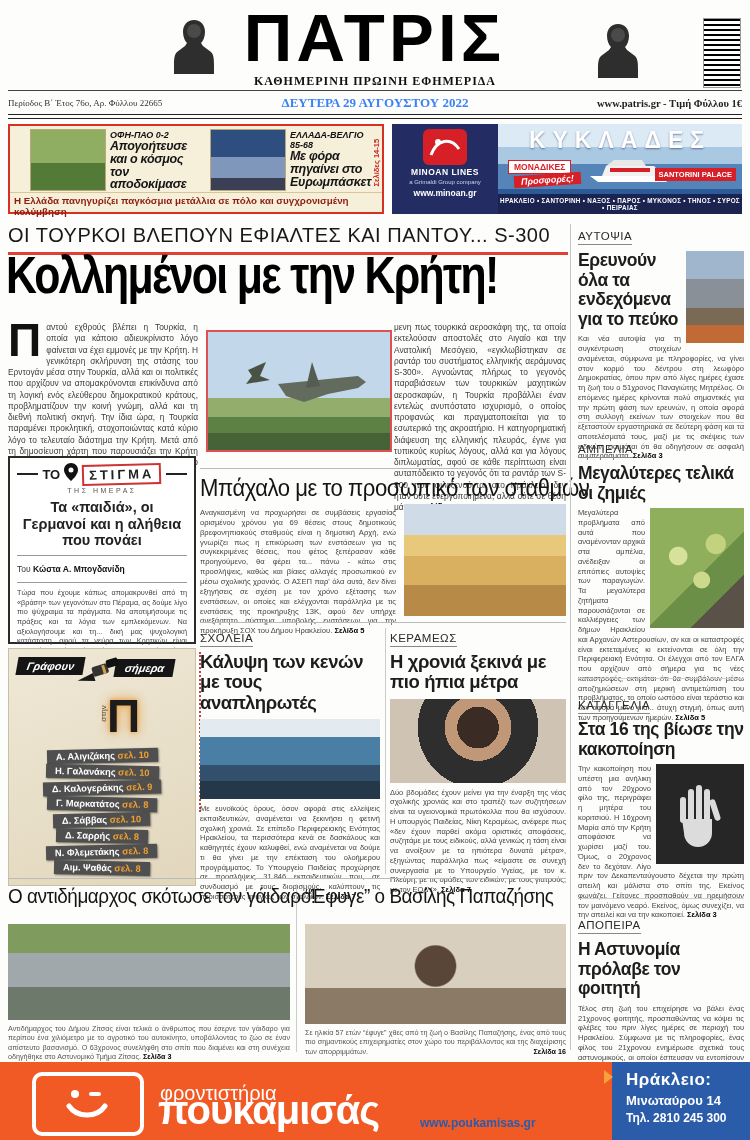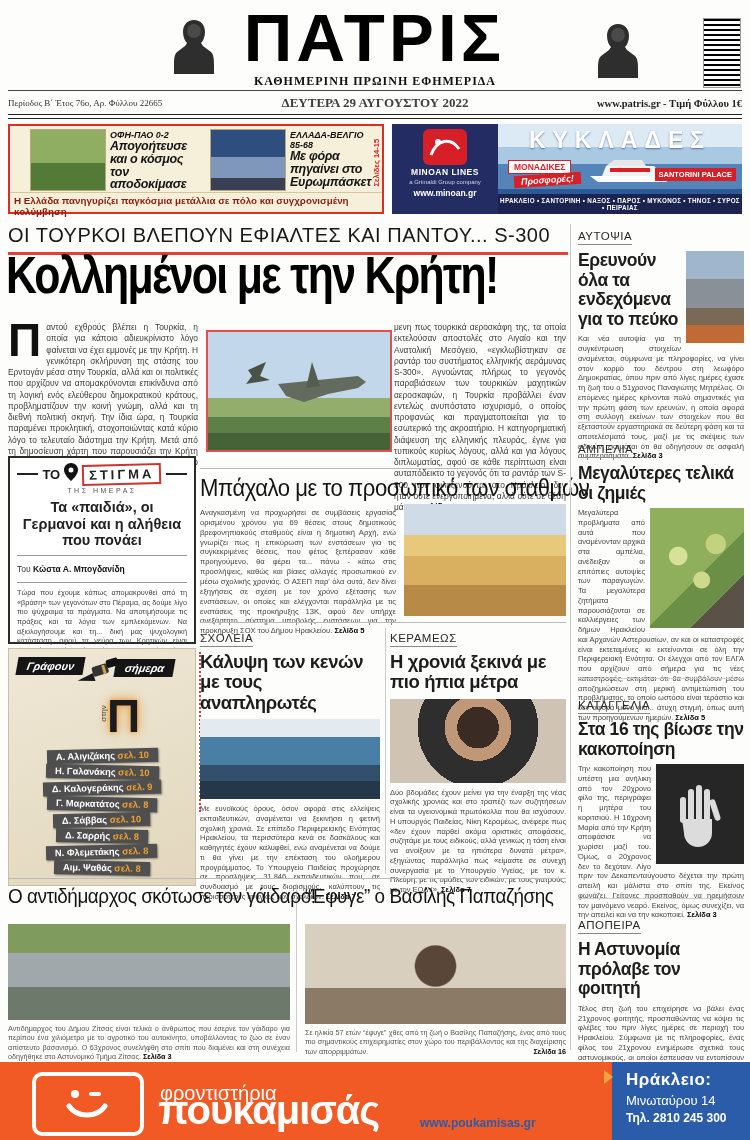--- a/index.html
+++ b/index.html
@@ -11,21 +11,21 @@
       font-weight:bold;font-size:64px;letter-spacing:4px;color:#000;line-height:1;}
   .mast-title .inner{display:inline-block;transform:scale(1.05,1.05);}
   .portrait{width:44px;height:58px;}
   .mast-sub{top:74px;left:0;width:750px;text-align:center;font-family:"Liberation Serif",serif;
       font-weight:bold;font-size:12px;letter-spacing:1px;color:#111;}
   .barcode{top:18px;left:703px;width:36px;height:68px;border:1px solid #999;
       background:repeating-linear-gradient(180deg,#000 0 2px,#fff 2px 5px);}
   .rule1{top:90px;left:8px;width:734px;border-top:1px solid #444;}
   .datebar{top:93px;left:8px;width:734px;height:20px;display:flex;align-items:center;font-family:"Liberation Serif",serif;}
   .datebar .l{flex:1;font-size:9px;color:#333;}
-  .datebar .c{flex:1;text-align:center;font-weight:bold;font-size:13px;color:#404040;}
+  .datebar .c{flex:1;text-align:center;font-weight:bold;font-size:13px;color:#3b82f6;}
   .datebar .r{flex:1;text-align:right;font-weight:bold;font-size:10.5px;color:#222;}
   .rule2{top:114px;left:8px;width:734px;height:3px;border-top:1px solid #222;border-bottom:1px solid #222;}
   
   .sports{top:124px;left:8px;width:376px;height:90px;border:2px solid #d93025;background:#f6efda;
       display:flex;flex-wrap:wrap;box-sizing:border-box;}
   .sports .story{display:flex;width:180px;height:66px;padding:3px 0 0 20px;box-sizing:border-box;font-style:italic;}
   .sports .sph{width:74px;height:60px;flex:none;border:1px solid #b8a878;}
   .ph-soccer{background:linear-gradient(180deg,#8fae62 0 55%,#547a38 55%);}
   .ph-basket{background:linear-gradient(180deg,#2d4e7e 0 45%,#7e97ba 45% 80%,#3a3f55 80%);}
   .sports .stx{padding:1px 2px 0 4px;}
@@ -145,21 +145,21 @@
   .smiley{position:absolute;left:32px;top:10px;width:104px;height:56px;border:4px solid #fff;border-radius:10px;
       display:flex;align-items:center;justify-content:center;}
   .pk-l1{position:absolute;left:160px;top:20px;color:#fff;font-size:20px;}
   .pk-l2{position:absolute;left:158px;top:26px;color:#fff;font-size:40px;font-weight:bold;letter-spacing:-1px;}
   .pk-site{position:absolute;left:420px;top:54px;color:#2a5caa;font-size:12px;font-weight:bold;}
   .pk-blue{position:absolute;left:612px;top:0;width:138px;height:78px;background:#2a5caa;color:#fff;
       padding:8px 10px 0 14px;box-sizing:border-box;}
   .pk-arrow{position:absolute;left:-8px;top:8px;width:0;height:0;border-top:7px solid transparent;
       border-bottom:7px solid transparent;border-left:9px solid #f8a13c;}
   .pk-city{font-size:17px;font-weight:bold;letter-spacing:.5px;}
-  .pk-addr{font-size:13px;font-weight:normal;margin-top:3px;}
+  .pk-addr{font-size:13px;font-weight:bold;margin-top:3px;}
   .pk-tel{font-size:12px;font-weight:bold;margin-top:3px;}
 </style>
 </head>
 <body>
 
 <div class="page">
 
   <div class="abs" style="top:16px;left:172px;">
     <svg class="portrait" viewBox="0 0 44 58">
         <path d="M22 4c7 0 11 5 11 12 0 5-2 9-4 11l2 3 8 6c3 3 3 8 3 14l0 8H2l0-8c0-6 0-11 3-14l8-6 2-3c-2-2-4-6-4-11C11 9 15 4 22 4z" fill="#2e2e2e"></path>

